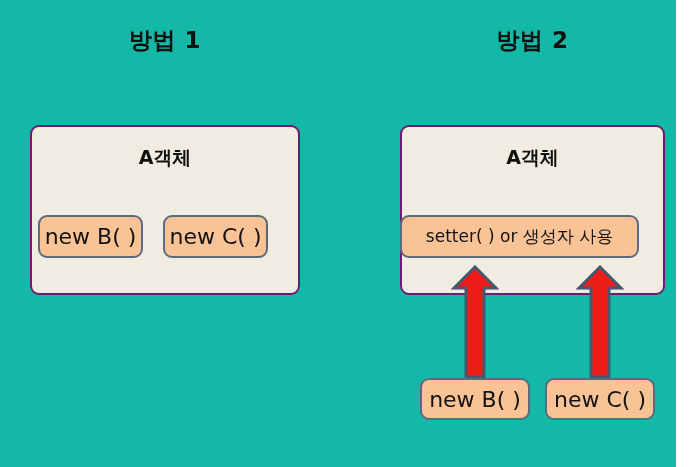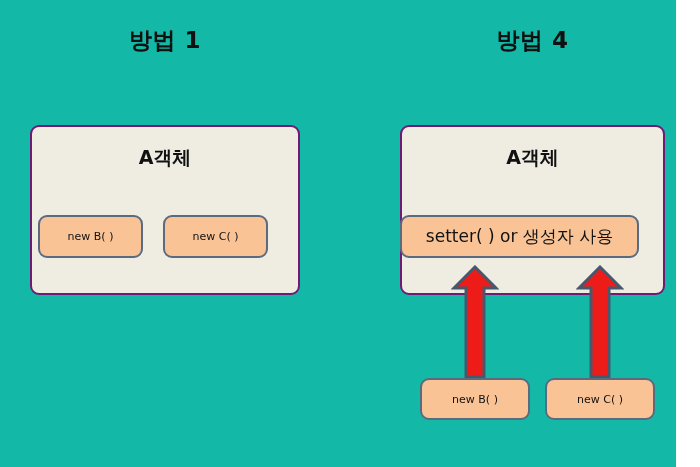--- a/index.html
+++ b/index.html
@@ -57,21 +57,21 @@
   
   .chip {
     position: absolute;
     background: #f9c396;
     border: 2px solid #5a6b80;
     border-radius: 9px;
     box-sizing: border-box;
     display: flex;
     align-items: center;
     justify-content: center;
-    font-size: 11px;
+    font-size: 22px;
     color: #121212;
     white-space: nowrap;
   }
 
   
   #chip-new-b-left { left: 38px;  top: 215px; width: 105px; height: 43px; }
   #chip-new-c-left { left: 163px; top: 215px; width: 105px; height: 43px; }
 
   
   #chip-setter {
@@ -93,21 +93,21 @@
   #arrow-c { left: 576px; top: 265px; }
   .arrow svg { display: block; width: 100%; height: 100%; }
 </style>
 </head>
 <body>
 
 <div id="canvas">
 
   <div class="col-title" id="title-left">방법 1</div>
 
-  <div class="col-title" id="title-right">방법 4</div>
+  <div class="col-title" id="title-right">방법 2</div>
 
   <div class="object-box" id="object-box-left">
     <div class="object-title">A객체</div>
   </div>
 
   <div class="chip" id="chip-new-b-left">new B( )</div>
 
   <div class="chip" id="chip-new-c-left">new C( )</div>
 
   <div class="object-box" id="object-box-right">

